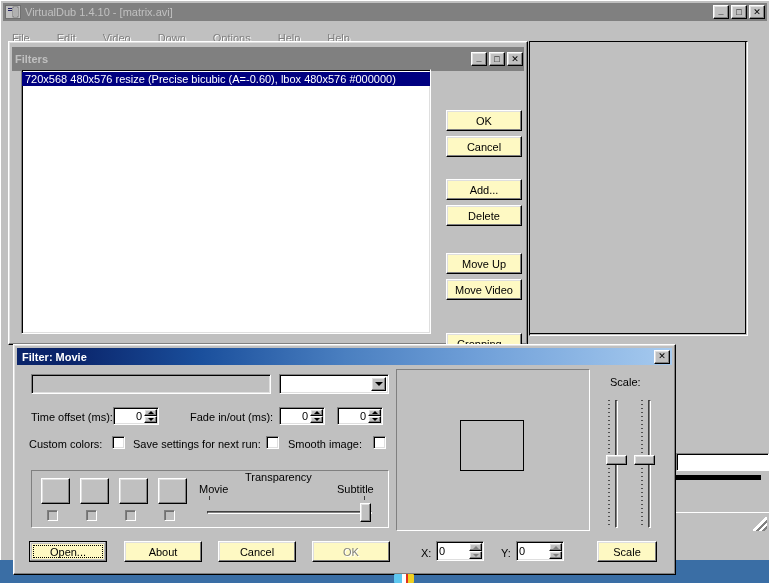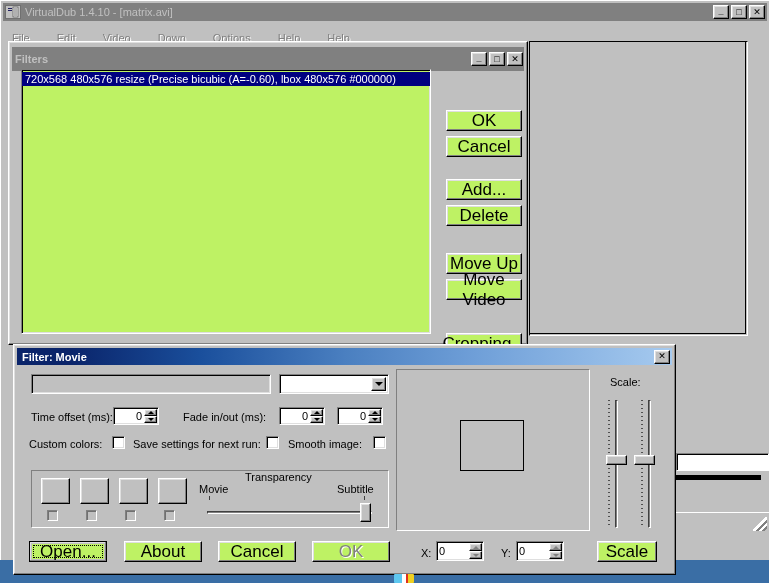--- a/index.html
+++ b/index.html
@@ -12,29 +12,29 @@
     -webkit-font-smoothing: none;
   }
   #screen {
     position: relative;
     width: 769px; height: 583px;
     background: #3a6ea5;
     overflow: hidden;
   }
 
   .btn {
-    background: #bef264;
+    background: #fef9c3;
     border-top: 1px solid #ffffff;
     border-left: 1px solid #ffffff;
     border-right: 1px solid #000000;
     border-bottom: 1px solid #000000;
     box-shadow: inset -1px -1px 0 #808080, inset 1px 1px 0 #dfdfdf;
     box-sizing: border-box;
     font-family: "Liberation Sans", sans-serif;
-    font-size: 17px;
+    font-size: 11px;
     color: #000;
     text-align: center;
     display: flex;
     align-items: center;
     justify-content: center;
     cursor: default;
     padding: 0;
     user-select: none;
   }
   .btn.disabled {
@@ -214,21 +214,21 @@
   #filterstitle .tbtext {
     color: #c0c0c0;
     font-weight: bold;
     font-size: 11px;
     margin-left: 2px;
   }
   #filterlist {
     position: absolute;
     left: 12px; top: 27px;
     width: 410px; height: 265px;
-    background: #bef264;
+    background: #ffffff;
     border-top: 1px solid #808080;
     border-left: 1px solid #808080;
     border-right: 1px solid #ffffff;
     border-bottom: 1px solid #ffffff;
     box-shadow: inset 1px 1px 0 #000000, inset -1px -1px 0 #dfdfdf;
     box-sizing: border-box;
     overflow: hidden;
     padding: 2px 0 0 0;
   }
   .lrow {
@@ -602,21 +602,21 @@
     <div class="spin" style="right:1px;">
       <div>
           <span class="tri-up"></span>
         </div>
       <div>
           <span class="tri-dn2"></span>
         </div>
     </div>
   </div>
 
-  <div class="lbl" style="left:183px; top:411px;text-align:center;">Fade in/out (ms):</div>
+  <div class="lbl" style="left:190px; top:411px;text-align:center;">Fade in/out (ms):</div>
   <div class="editbox right" style="left:279px; top:407px; width:46px; height:18px; padding-right:16px;">0
     <div class="spin" style="right:1px;">
       <div>
           <span class="tri-up"></span>
         </div>
       <div>
           <span class="tri-dn2"></span>
         </div>
     </div>
   </div>

